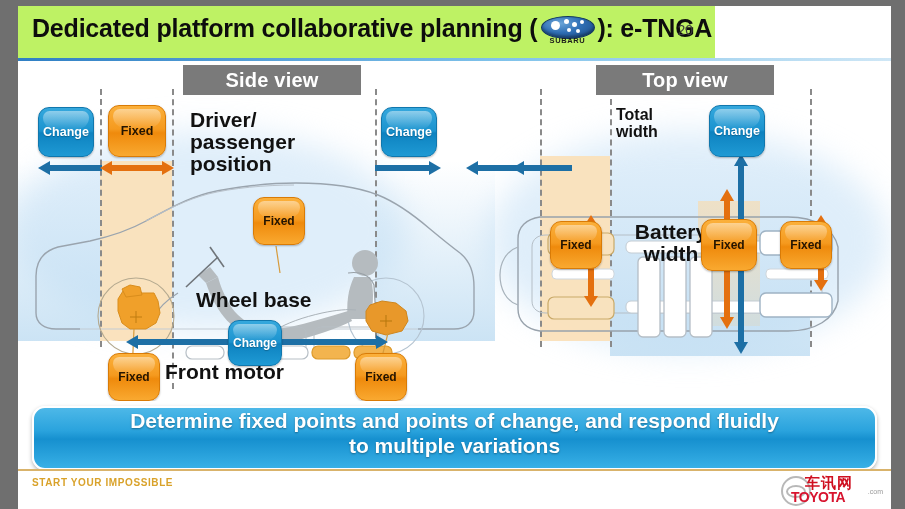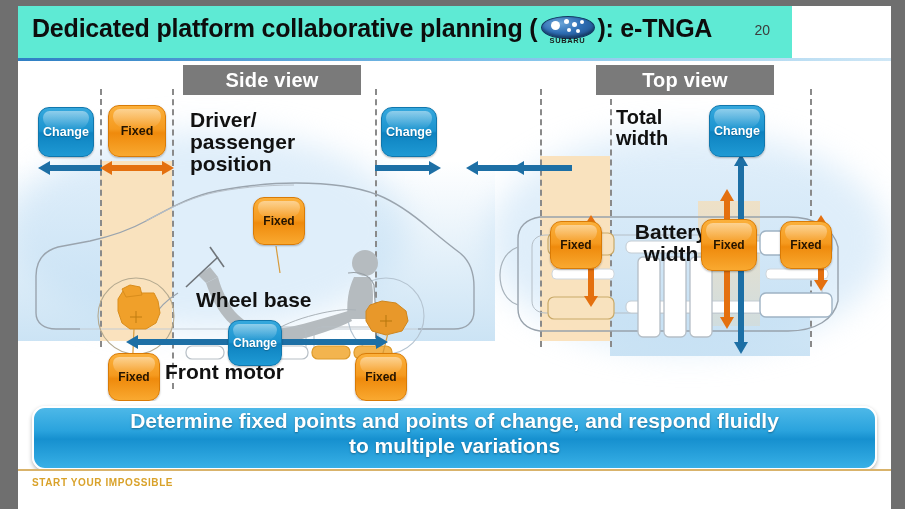--- a/index.html
+++ b/index.html
@@ -7,21 +7,21 @@
   #slide{
     position:relative;width:905px;height:509px;overflow:hidden;
     background:#ffffff;
   }
   
   .frame-left{position:absolute;left:0;top:0;width:18px;height:509px;background:#6f6f6f;}
   .frame-right{position:absolute;right:0;top:0;width:14px;height:509px;background:#6f6f6f;}
   .frame-top{position:absolute;left:0;top:0;width:905px;height:6px;background:#6f6f6f;}
 
   
-  .header{position:absolute;left:18px;top:6px;width:774px;height:52px;background:#5eead4;}
+  .header{position:absolute;left:18px;top:6px;width:697px;height:52px;background:#bef264;}
   .title{
     position:absolute;left:14px;top:8px;
     font-size:25px;font-weight:bold;color:#0d0d0d;
     letter-spacing:-0.2px;white-space:nowrap;
   }
   .subaru-logo{
     display:inline-block;position:relative;width:56px;height:30px;
     vertical-align:-9px;margin:0 2px;
   }
   .subaru-oval{
@@ -344,21 +344,21 @@
 
     <div class="lbl" style="left:178px;top:228px;font-size:21px;">
       <span>Wheel base</span>
     </div>
 
     <div class="lbl" style="left:147px;top:300px;font-size:21px;">
       <span>Front motor</span>
     </div>
 
 
-    <div class="lbl" style="left:598px;top:46px;font-size:20px;text-align:left;">
+    <div class="lbl" style="left:598px;top:46px;font-size:16px;text-align:left;">
       <div>Total</div>
       <div>width</div>
     </div>
 
     <div class="lbl" style="left:601px;top:160px;font-size:21px;text-align:center;width:104px;">
       <div>Battery</div>
       <div>width</div>
     </div>
 
     <div class="badge blue" style="left:20px;top:46px;width:54px;height:48px;font-size:12.5px;">
@@ -422,14 +422,20 @@
     <div class="txt">
       <div>Determine fixed points and points of change, and respond fluidly</div>
       <div>to multiple variations</div>
     </div>
   </div>
 
   <div class="footer"></div>
   <div class="footer-rule"></div>
   <div class="tagline">START YOUR IMPOSSIBLE</div>
 
+  <div class="toyota">
+    <div class="toyota-ring"></div>
+    <div class="wm">车讯网</div>
+    <div class="toyota-word">TOYOTA</div>
+    <div class="wm-sub">.com</div>
+  </div>
 
 </div>
 
 </body></html>

